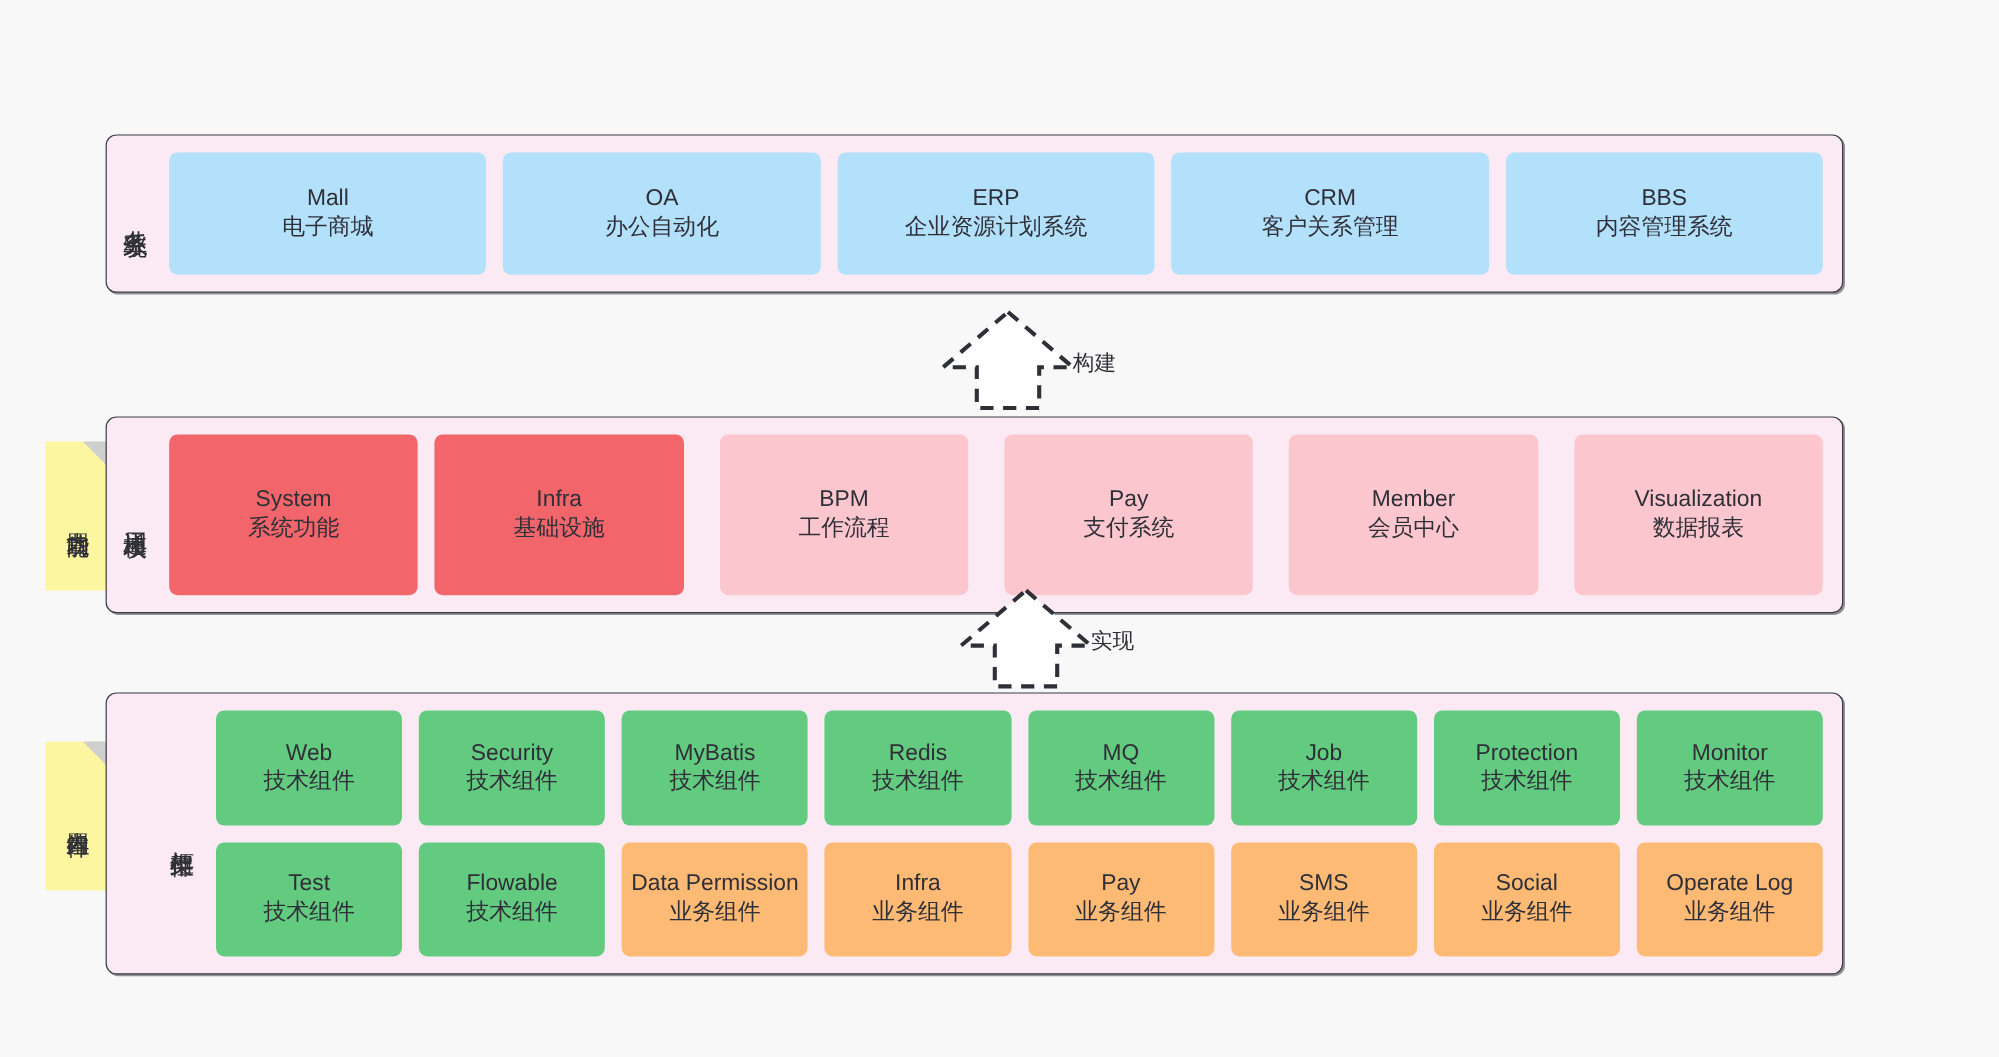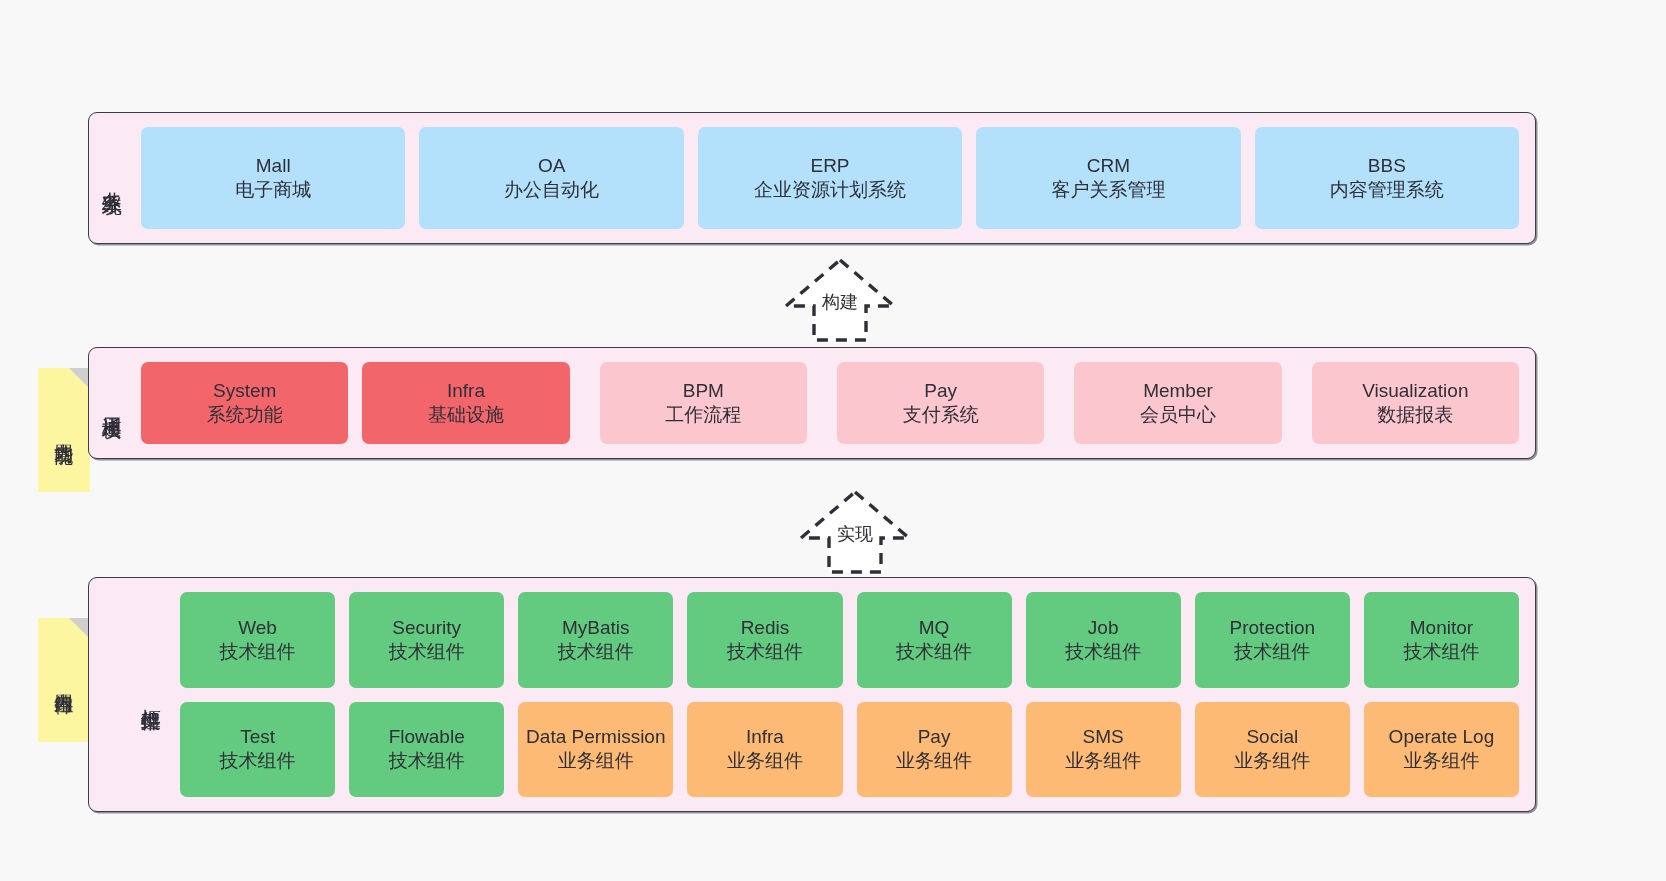--- a/index.html
+++ b/index.html
@@ -109,21 +109,21 @@
 
   
   .uparrow {
     position: absolute;
     pointer-events: none;
   }
   .uparrow svg { display: block; overflow: visible; }
   .uparrow .arrow-label {
     position: absolute;
     left: 0; right: 0;
-    text-align: center;
+    text-align: right;
     font-size: 18px;
     color: #2f2f38;
     user-select: none;
     white-space: nowrap;
   }
 </style>
 </head>
 <body>
 
 <div id="canvas">
@@ -161,21 +161,21 @@
       <path d="M 90 4 L 144 50 L 116 50 L 116 84 L 64 84 L 64 50 L 36 50 Z" fill="#ffffff" stroke="#2f2f38" stroke-width="3.4" stroke-dasharray="11 8" stroke-linejoin="miter"></path>
     </svg>
     <div class="arrow-label" style="top:34px;">构建</div>
   </div>
 
   <div class="sticky" id="sticky-builtin-function" style="left:38px; top:368px; width:52px; height:124px;">
     <span class="fold"></span>
     <span>内置功能</span>
   </div>
 
-  <div class="layer" id="layer-module" style="left:88px; top:347px; width:1448px; height:112px;">
+  <div class="layer" id="layer-module" style="left:88px; top:347px; width:1448px; height:164px;">
     <div class="layer-title">通用模块</div>
     <div class="layer-body">
       <div class="row" id="row-module">
           <div class="card c-red">
             <div class="t-en">System</div>
             <div class="t-cn">系统功能</div>
           </div>
           <div class="card c-red">
             <div class="t-en">Infra</div>
             <div class="t-cn">基础设施</div>

